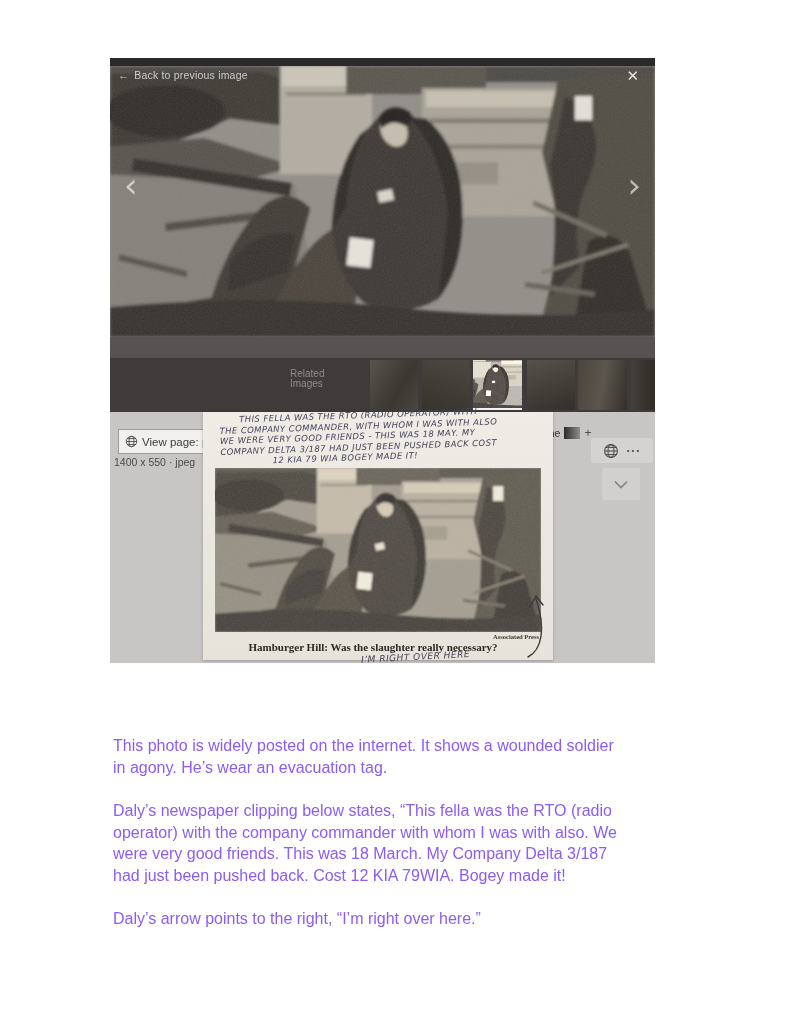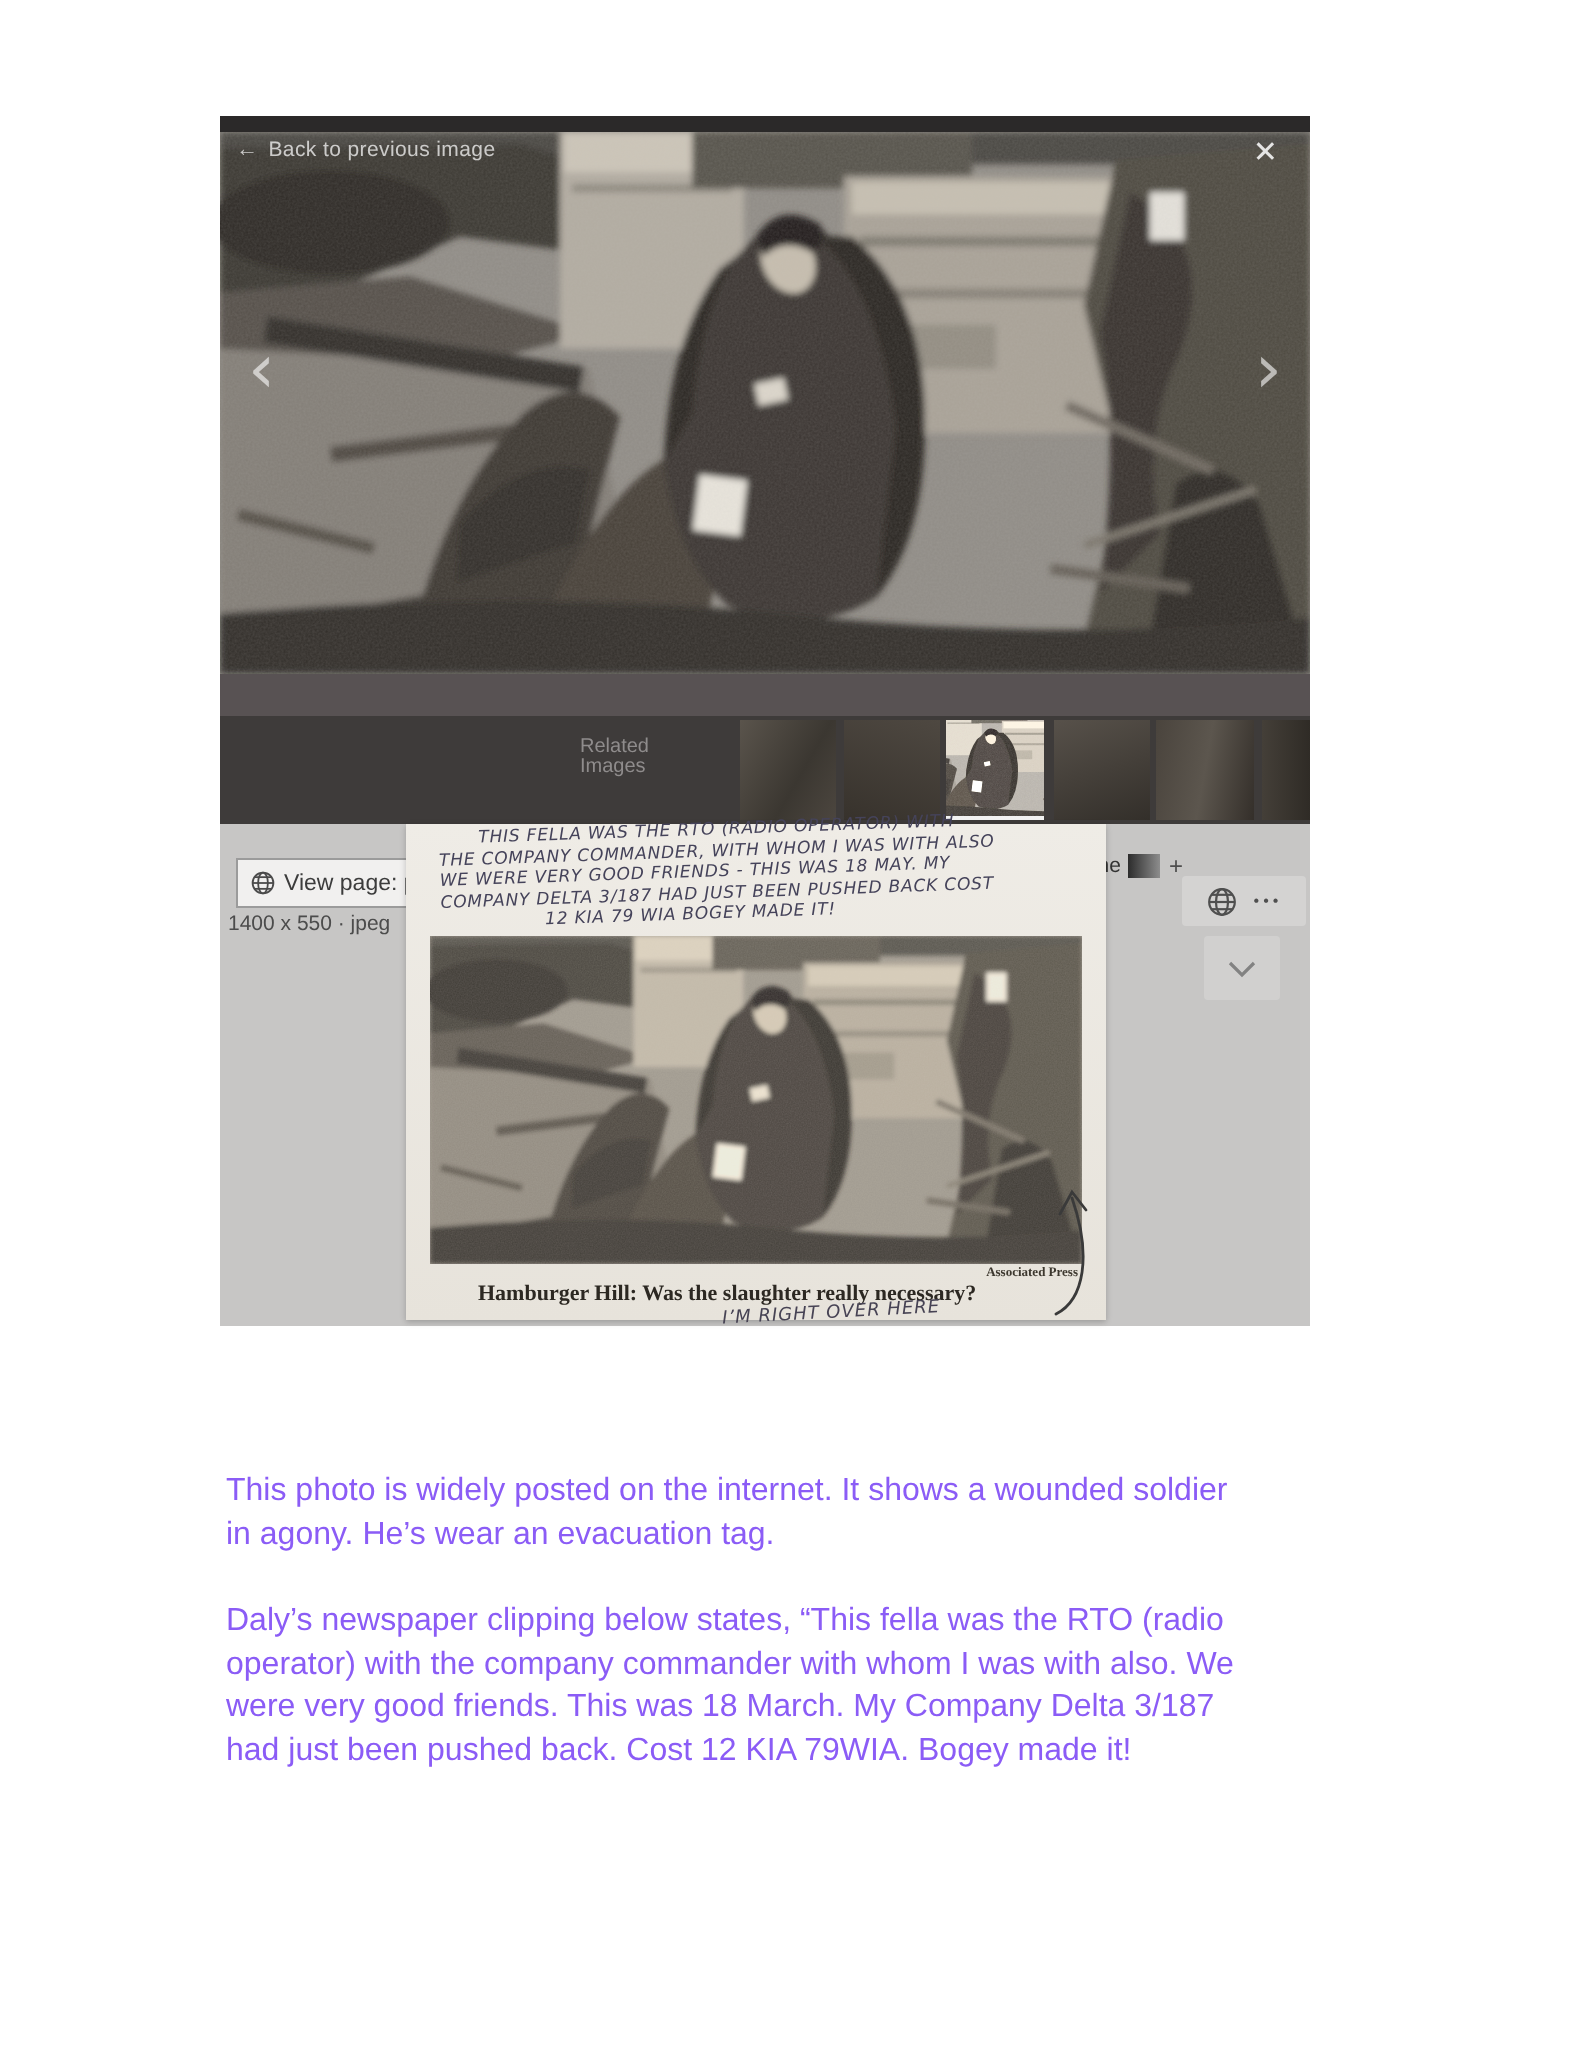--- a/index.html
+++ b/index.html
@@ -55,22 +55,22 @@
             box-shadow:0 1px 3px rgba(0,0,0,0.22);}
   .hw{position:absolute;left:16px;top:3px;width:330px;transform:rotate(-2deg);transform-origin:left top;
       font-family:"DejaVu Sans",sans-serif;font-style:italic;font-size:8.5px;line-height:10.5px;
       letter-spacing:.4px;color:#45435a;white-space:nowrap;}
   .hw-line:nth-child(1){padding-left:20px;}
   .hw-line:nth-child(5){padding-left:52px;}
   .clipphoto{position:absolute;left:12px;top:56px;width:326px;height:164px;overflow:hidden;
              filter:sepia(0.18) brightness(1.1) contrast(0.85);}
   .apcredit{position:absolute;left:240px;top:221px;width:96px;text-align:right;
             font-family:"Liberation Serif",serif;font-weight:bold;font-size:6.5px;color:#3d382f;}
-  .caption{position:absolute;left:0;top:229px;width:340px;
-           font-family:"Liberation Serif",serif;font-weight:bold;font-size:11px;color:#2c2822;padding-left:36px;}
+  .caption{position:absolute;left:0;top:229px;width:340px;text-align:center;
+           font-family:"Liberation Serif",serif;font-weight:bold;font-size:11px;color:#2c2822;}
   .hwnote{position:absolute;left:158px;top:238px;width:180px;transform:rotate(-3deg);
           font-family:"DejaVu Sans",sans-serif;font-style:italic;font-size:9px;
           letter-spacing:.5px;color:#474354;}
   .arrow{position:absolute;left:318px;top:180px;}
 
   
   .bodytext{position:absolute;left:113px;top:735px;width:620px;color:#8b5cf6;}
   .para{margin:0 0 22px 0;font-size:16px;line-height:21.5px;white-space:pre-line;}
 </style>
 </head>
@@ -236,15 +236,16 @@
     </div>
   </div>
 
   <div class="bodytext">
     <p class="para">This photo is widely posted on the internet. It shows a wounded soldier
 in agony. He’s wear an evacuation tag.</p>
     <p class="para">Daly’s newspaper clipping below states, “This fella was the RTO (radio
 operator) with the company commander with whom I was with also. We
 were very good friends. This was 18 March. My Company Delta 3/187
 had just been pushed back. Cost 12 KIA 79WIA. Bogey made it!</p>
+    <p class="para">Daly’s arrow points to the right, “I’m right over here.”</p>
   </div>
 
 </div>
 
 </body></html>

